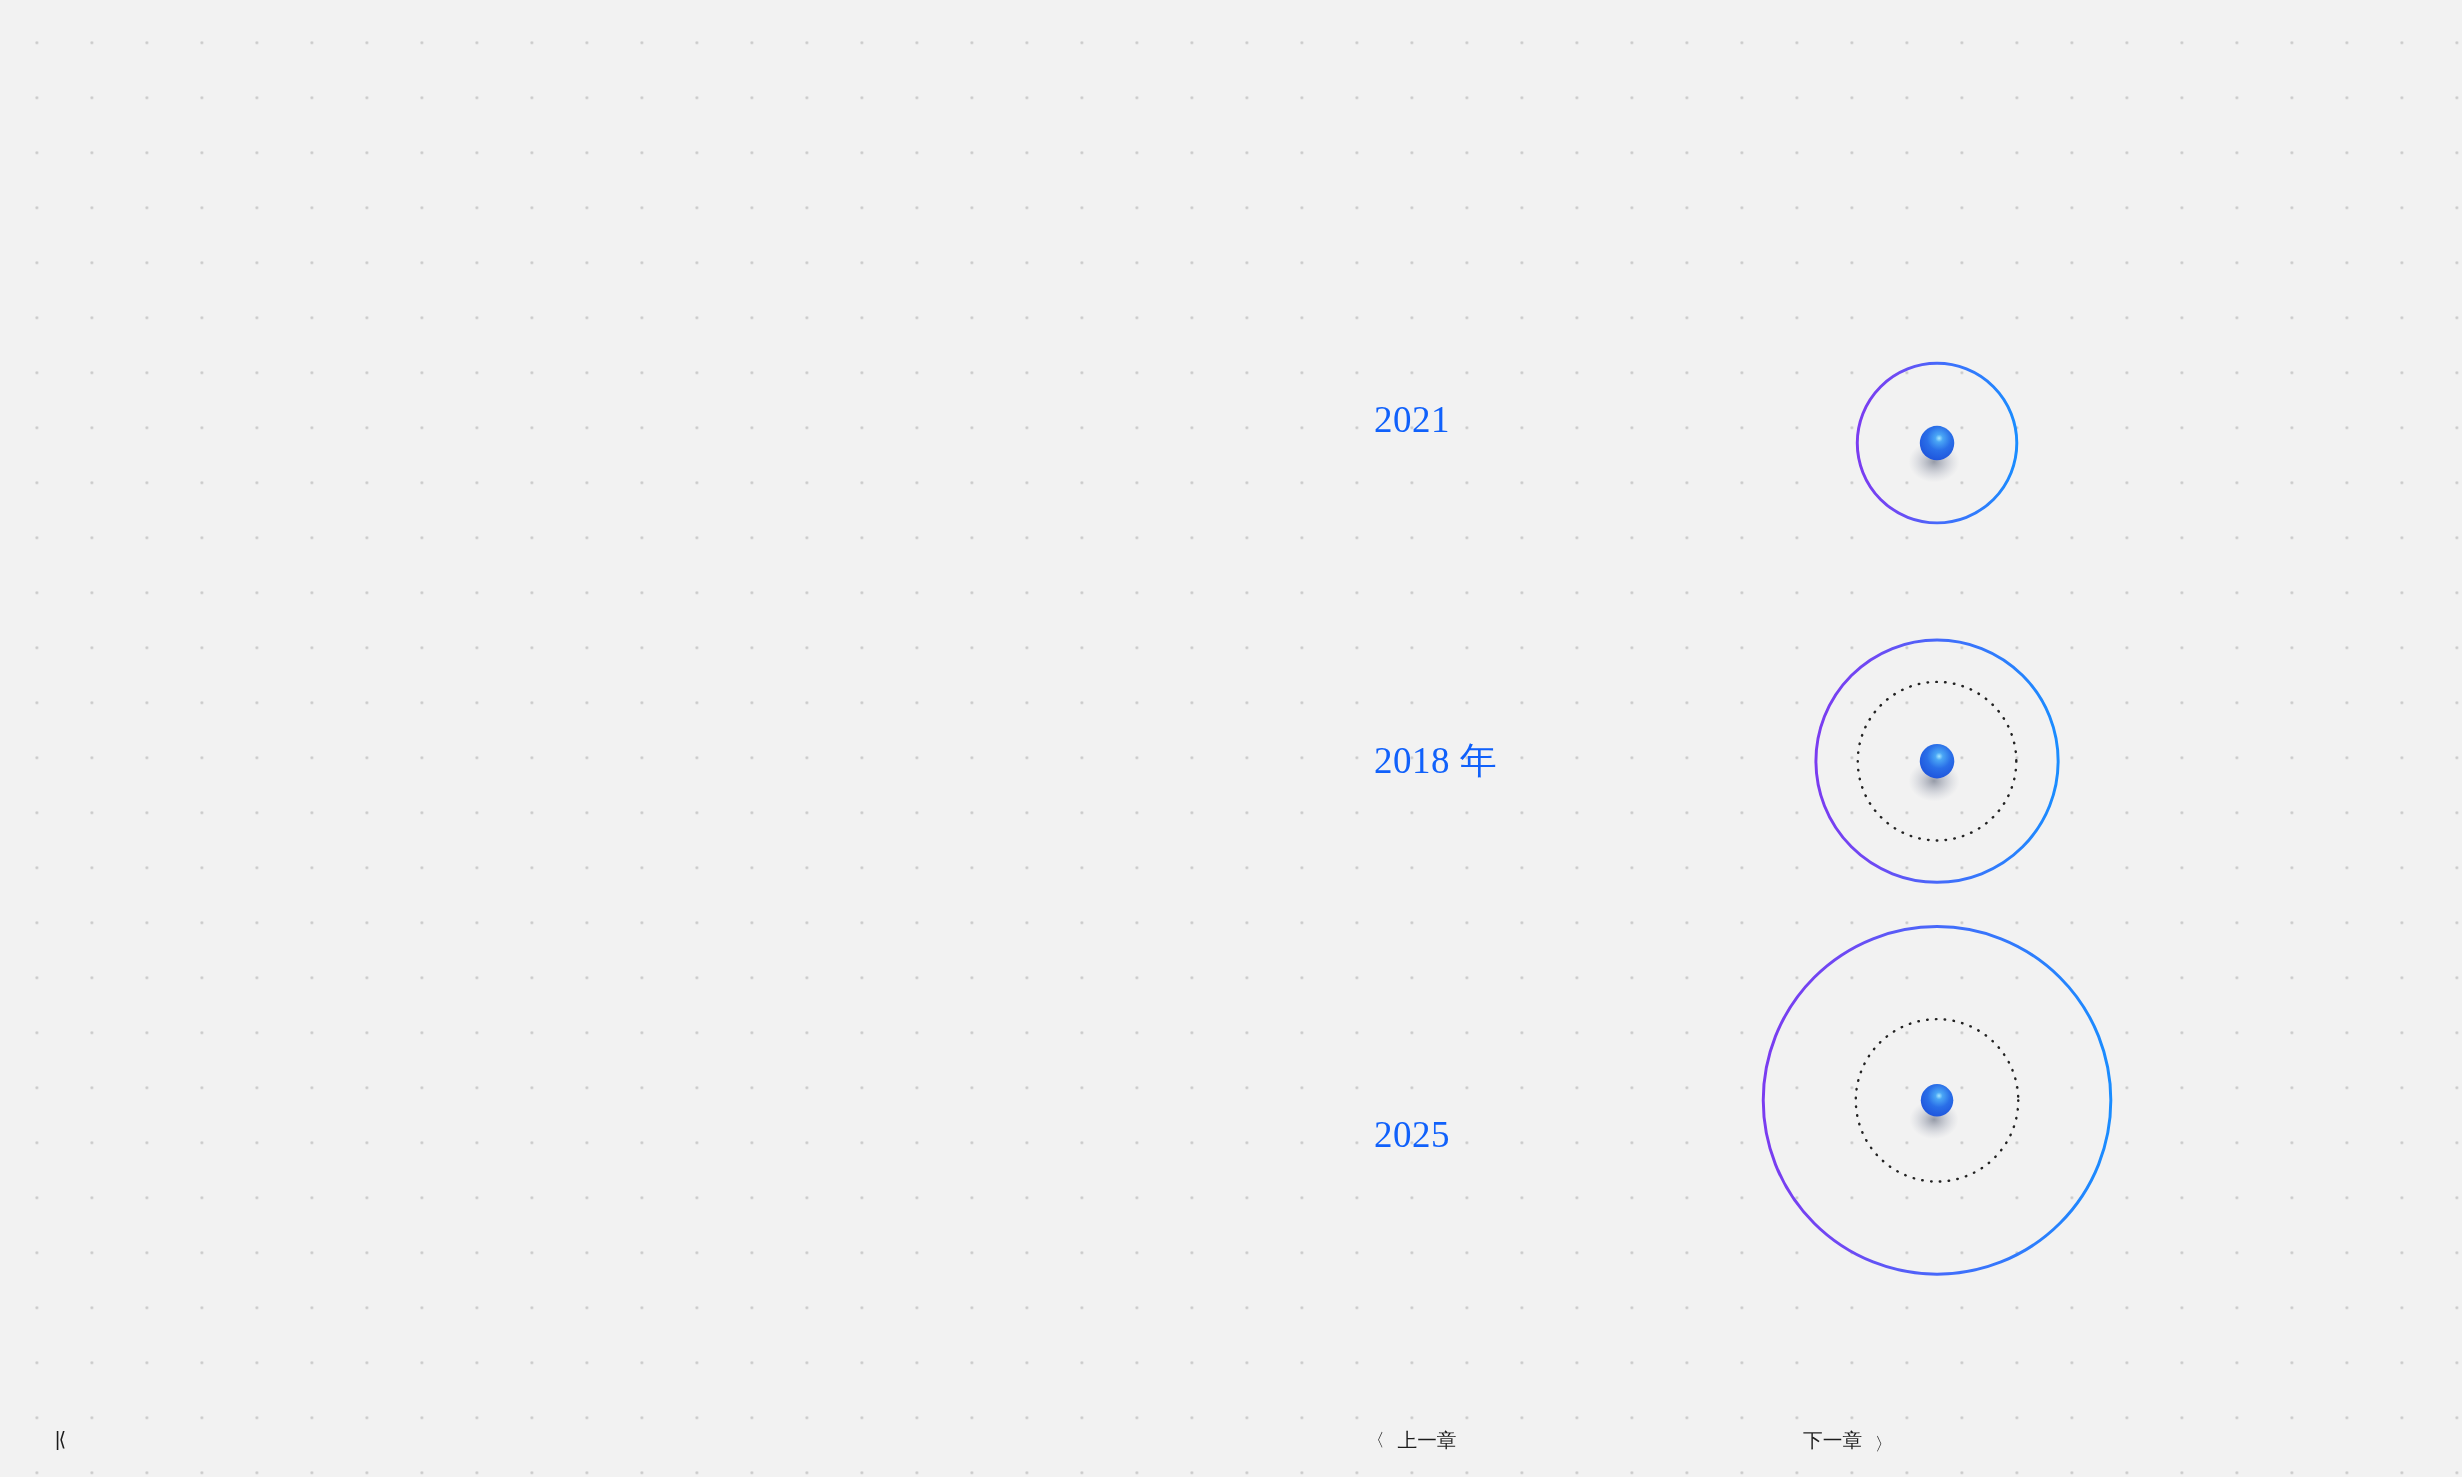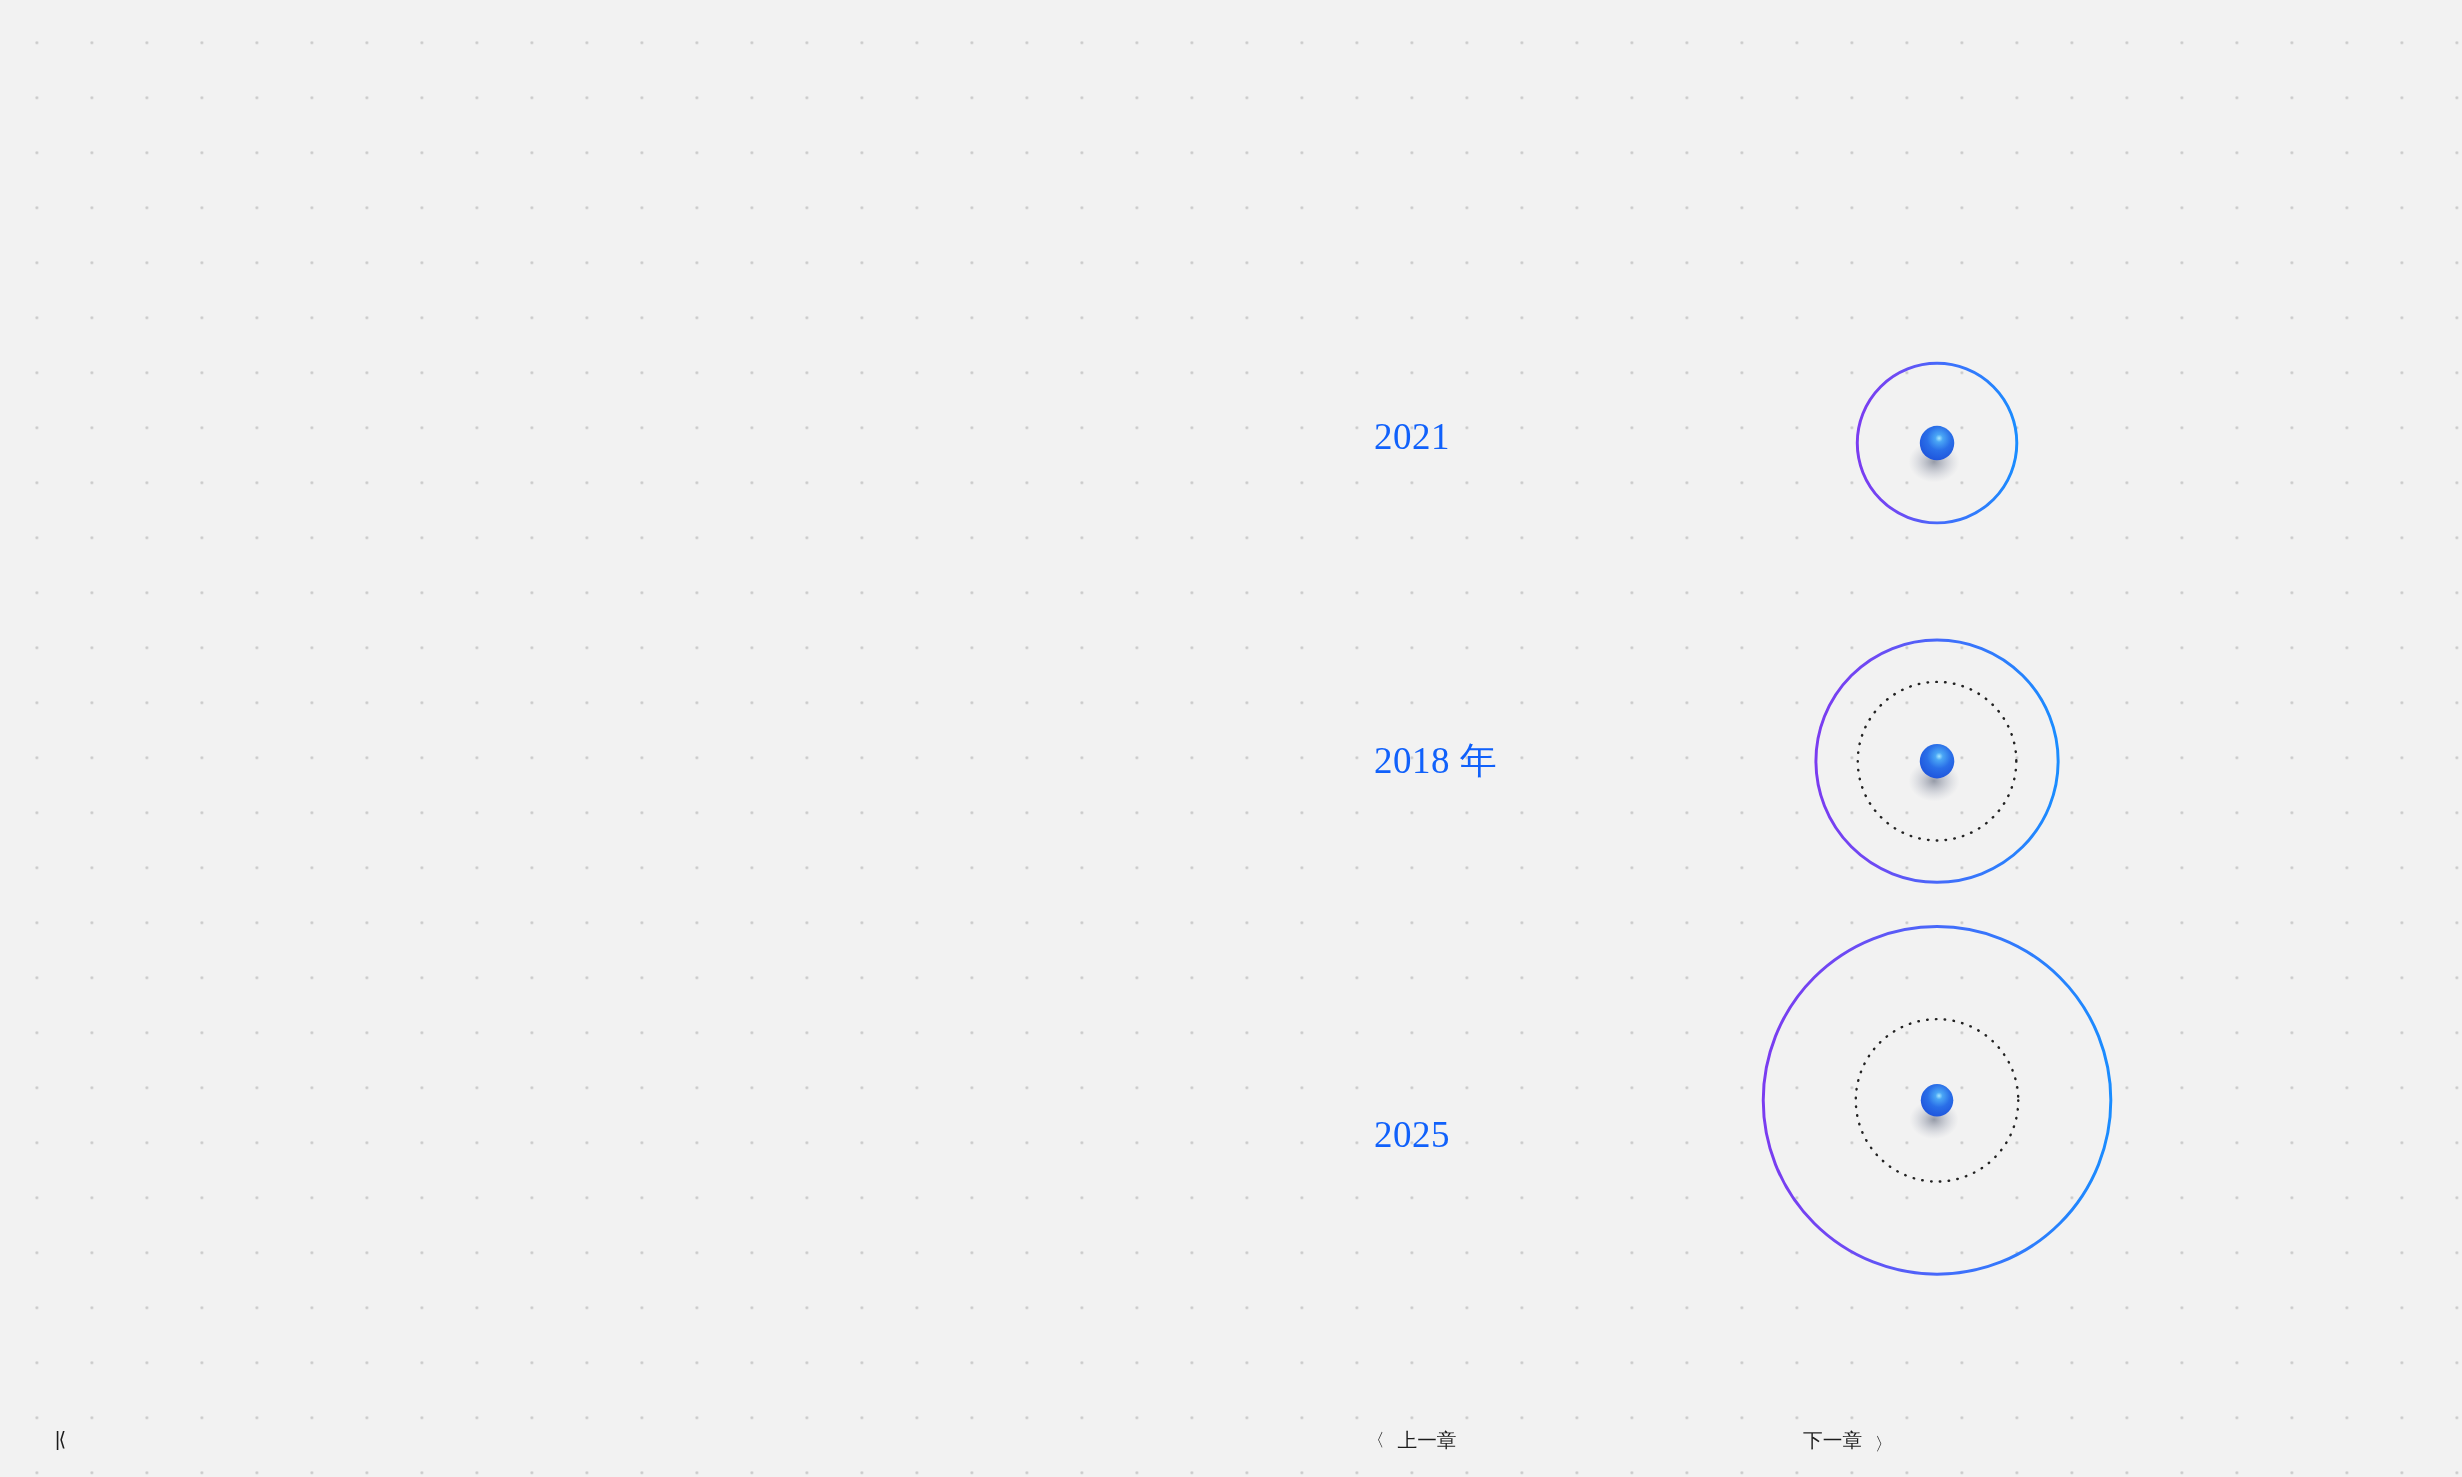--- a/index.html
+++ b/index.html
@@ -158,21 +158,21 @@
 
     <g>
       <line x1="3046" y1="2235" x2="3581" y2="2235" stroke="url(#connGrad)" stroke-width="6"></line>
       <circle cx="3934" cy="2235" r="353" fill="none" stroke="url(#ringGrad)" stroke-width="6"></circle>
       <circle cx="3934" cy="2235" r="165" fill="none" stroke="#222222" stroke-width="5" stroke-dasharray="1 17" stroke-linecap="round"></circle>
       <ellipse cx="3928" cy="2274" rx="50" ry="40" fill="url(#shadowGrad)"></ellipse>
       <circle cx="3934" cy="2235" r="33" fill="url(#sphereGrad)"></circle>
     </g>
   </svg>
 
-  <div class="node-label" style="left:1374px; top:436px;">2021</div>
+  <div class="node-label" style="left:1374px; top:419px;">2021</div>
   <div class="node-label" style="left:1374px; top:761px;">2018 年</div>
   <div class="node-label" style="left:1374px; top:1101px;margin-top:33px;">2025</div>
 
   <div id="footer">
 
     <div class="foot-btn" id="btn-first">
       <span class="first-icon">|⟨</span>
     </div>
 
     <div class="foot-btn" id="btn-prev">

